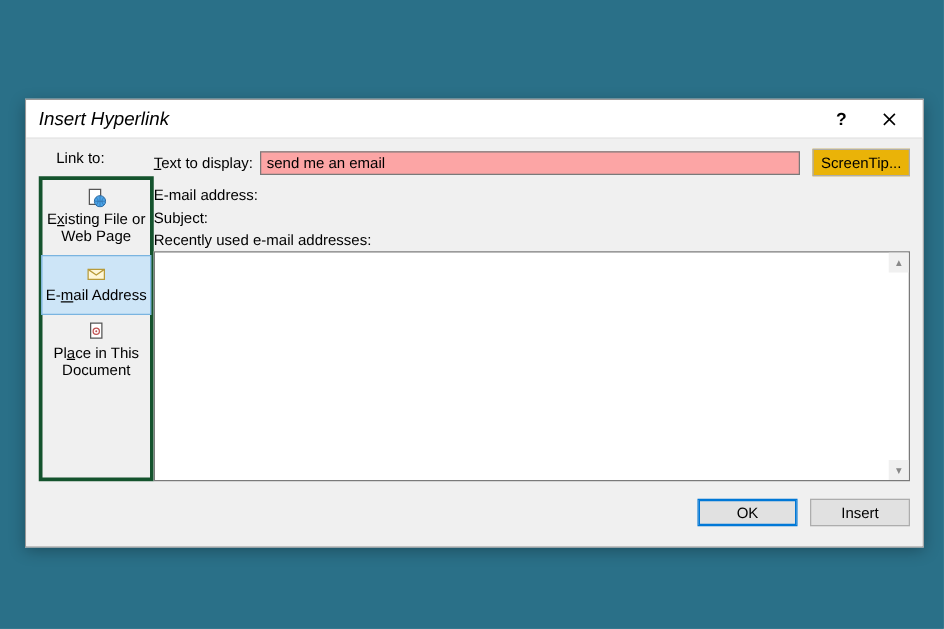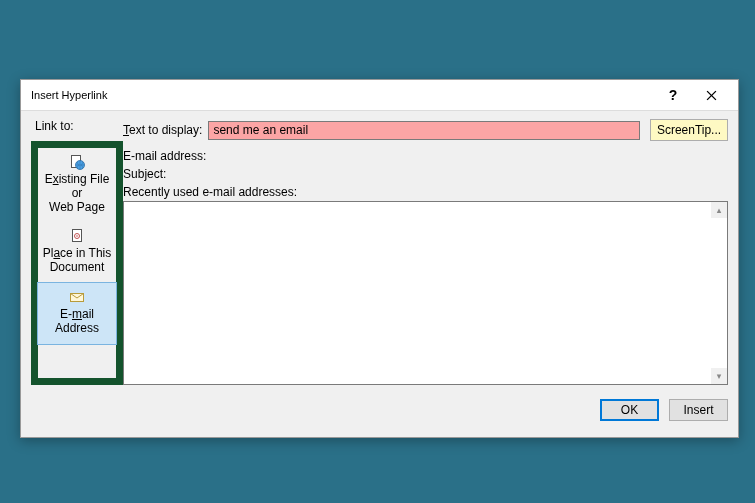--- a/index.html
+++ b/index.html
@@ -28,21 +28,22 @@
   .titlebar {
     height: 30px;
     display: flex;
     align-items: center;
     padding: 0 8px 0 10px;
     background: #fff;
     border-bottom: 1px solid #ddd;
   }
   .titlebar .title {
     flex: 1;
-    font-size: 11px;
+    font-size: 15px;
+    font-style: italic;
   }
   .titlebar .tbtn {
     width: 38px;
     height: 22px;
     display: flex;
     align-items: center;
     justify-content: center;
     font-size: 13px;
   }
   .titlebar .help {
@@ -64,24 +65,25 @@
   }
   .left-col {
     width: 92px;
     display: flex;
     flex-direction: column;
   }
   .link-to-label {
     height: 18px;
     margin-bottom: 4px;
     padding-left: 4px;
+    margin-left: 10px;
   }
   .nav-panel {
     flex: 1;
-    border: 7px solid #14532d;
+    border: 3px solid #14532d;
     background: #f0f0f0;
     display: flex;
     flex-direction: column;
   }
   .nav-item {
     padding: 6px 2px 8px 2px;
     text-align: center;
     line-height: 1.15;
     cursor: default;
   }
@@ -122,21 +124,21 @@
     box-sizing: border-box;
   }
   .stack-lbl {
     margin-top: 2px;
     margin-bottom: 2px;
   }
   .screentip-btn {
     width: 78px;
     height: 22px;
     margin-left: 10px;
-    background: #fef9c3;
+    background: #eab308;
     border: 1px solid #adadad;
     font: inherit;
     padding: 0;
     cursor: default;
   }
   .recent-box {
     flex: 1;
     background: #fff;
     border: 1px solid #7a7a7a;
     position: relative;
@@ -161,21 +163,21 @@
 
   .footer {
     height: 34px;
     display: flex;
     justify-content: flex-end;
     align-items: center;
     gap: 10px;
     padding-top: 8px;
   }
   .btn {
-    width: 59px;
+    width: 80px;
     height: 22px;
     background: #e1e1e1;
     border: 1px solid #adadad;
     font: inherit;
     cursor: default;
   }
   .btn.primary {
     border: 1px solid #0078d7;
     box-shadow: inset 0 0 0 1px #0078d7;
   }
@@ -203,37 +205,37 @@
 
           <div class="nav-item">
             <svg class="ico" width="16" height="16">
               <rect x="2.5" y="1.5" width="9" height="12" fill="#fff" stroke="#555" stroke-width="1"></rect>
               <circle cx="11" cy="11" r="4.5" fill="#4aa3e8" stroke="#2d6aa0" stroke-width="0.8"></circle>
               <path d="M7 11 h8 M11 7 v8 M8 8 q3 3 0 6 M14 8 q-3 3 0 6" stroke="#2d6aa0" stroke-width="0.5" fill="none"></path>
             </svg>
             <span>E<span class="u">x</span>isting File or<br>Web Page</span>
           </div>
 
+          <div class="nav-item selected">
+            <svg class="ico" width="16" height="16">
+              <rect x="1.5" y="4.5" width="13" height="8" fill="#fff7d8" stroke="#b89b3a" stroke-width="1"></rect>
+              <path d="M1.5 4.5 L8 9 L14.5 4.5" fill="none" stroke="#b89b3a" stroke-width="1"></path>
+            </svg>
+            <span>E-<span class="u">m</span>ail Address</span>
+          </div>
+
           <div class="nav-item">
             <svg class="ico" width="16" height="16">
               <rect x="3.5" y="1.5" width="9" height="12" fill="#fff" stroke="#555" stroke-width="1"></rect>
               <circle cx="8" cy="8" r="2.5" fill="none" stroke="#c05050" stroke-width="1"></circle>
               <circle cx="8" cy="8" r="0.8" fill="#c05050"></circle>
             </svg>
             <span>Pl<span class="u">a</span>ce in This<br>Document</span>
           </div>
 
-          <div class="nav-item selected">
-            <svg class="ico" width="16" height="16">
-              <rect x="1.5" y="4.5" width="13" height="8" fill="#fff7d8" stroke="#b89b3a" stroke-width="1"></rect>
-              <path d="M1.5 4.5 L8 9 L14.5 4.5" fill="none" stroke="#b89b3a" stroke-width="1"></path>
-            </svg>
-            <span>E-<span class="u">m</span>ail Address</span>
-          </div>
-
         </div>
       </div>
 
       <div class="right-col">
         <div class="row">
           <span class="lbl u-lbl"><span class="u">T</span>ext to display:</span>
           <input class="txt" value="send me an email" style="">
           <button class="screentip-btn">ScreenTip...</button>
         </div>
 

